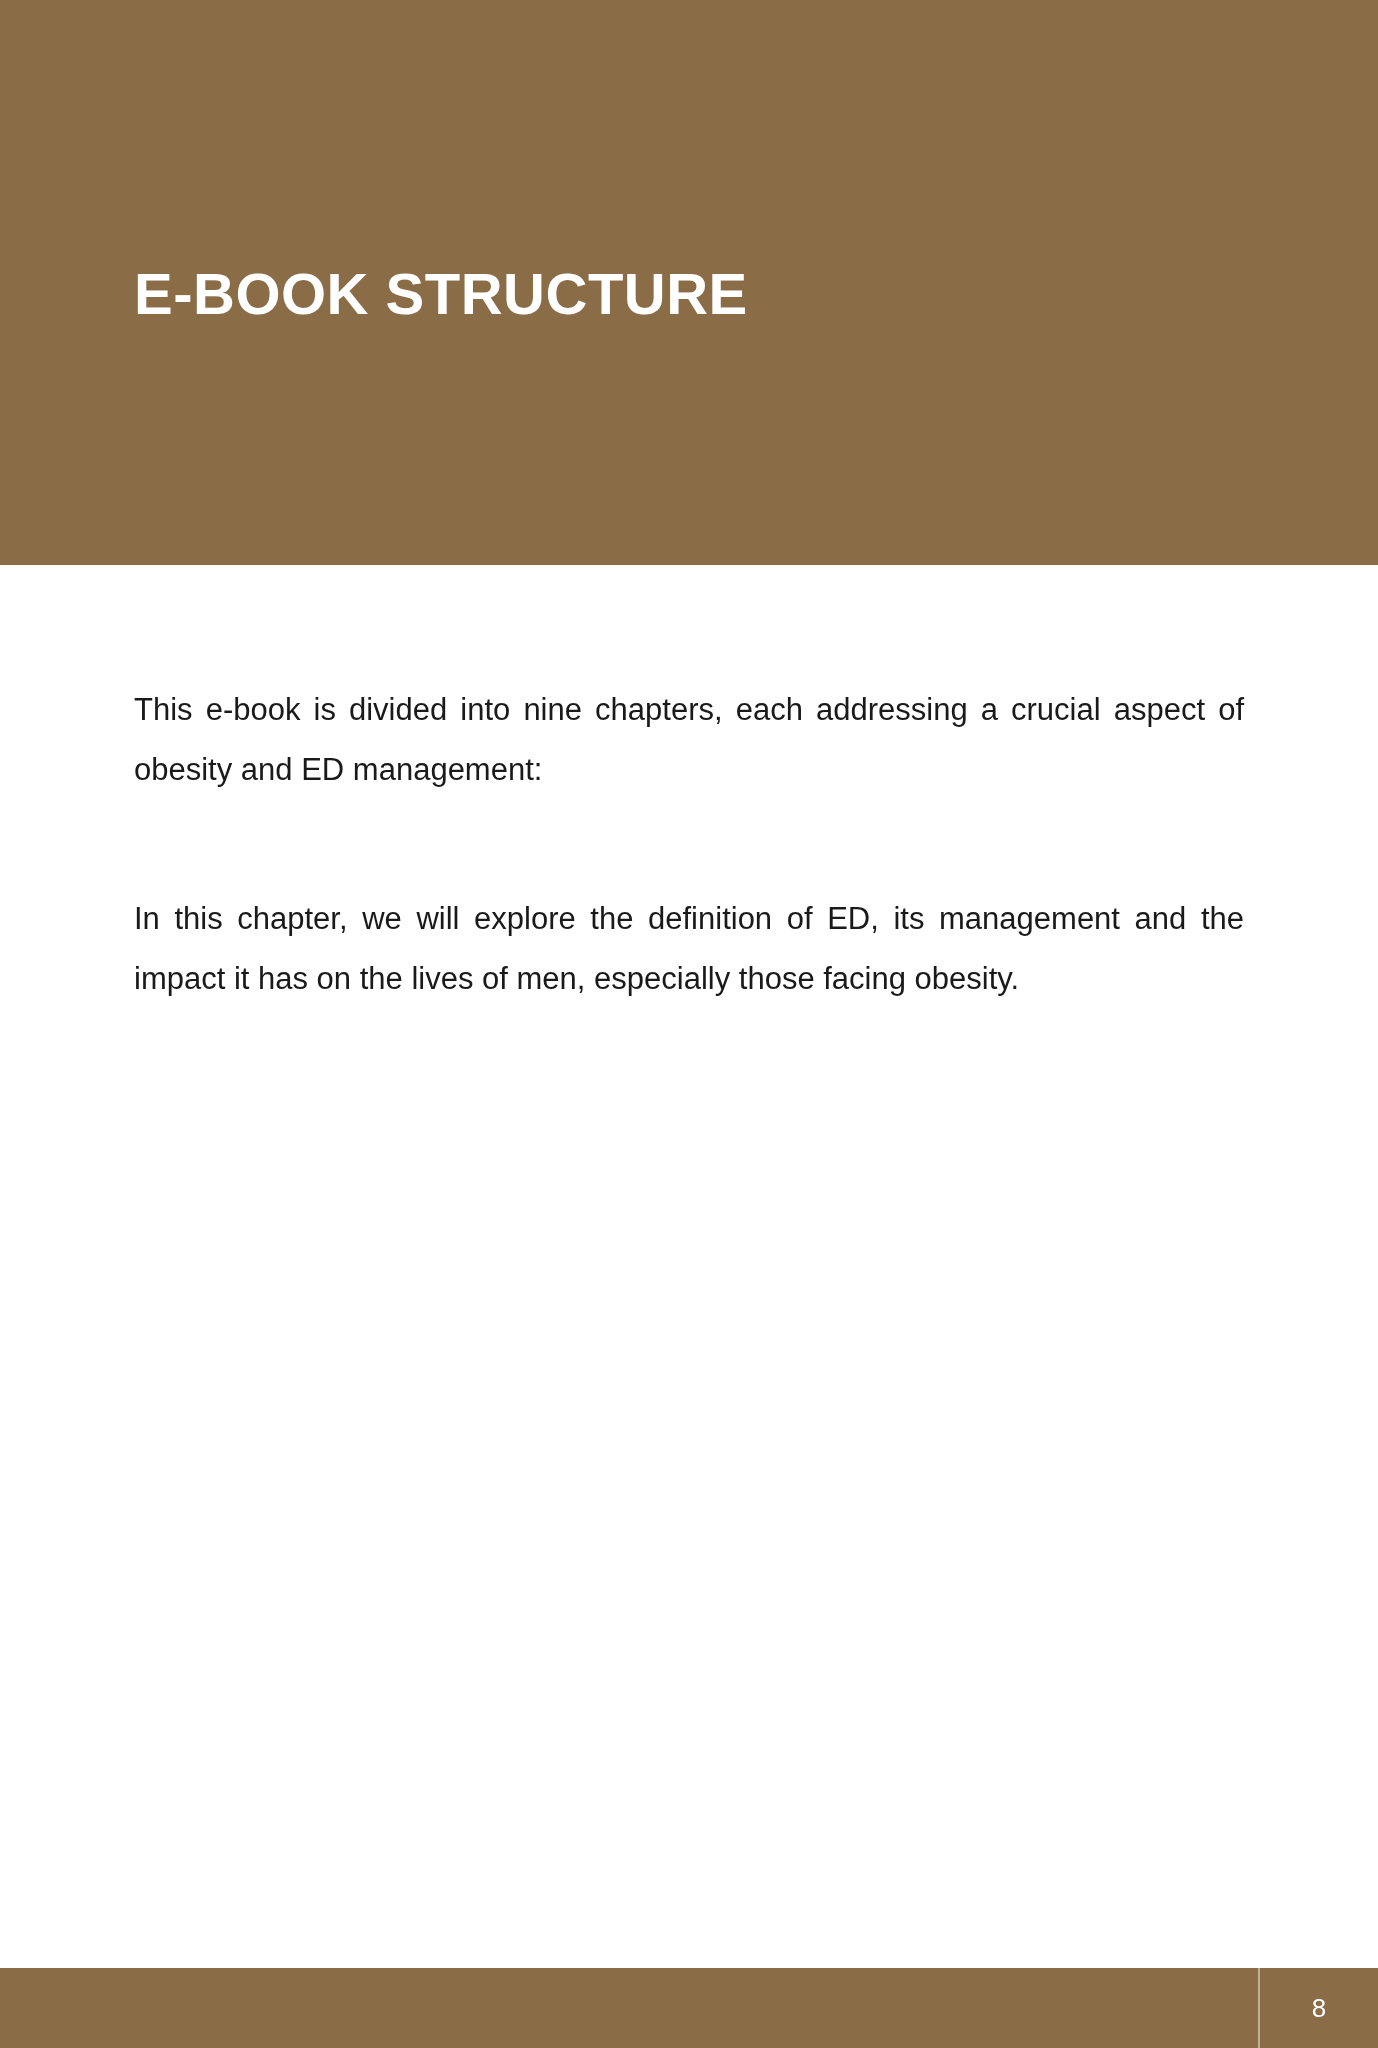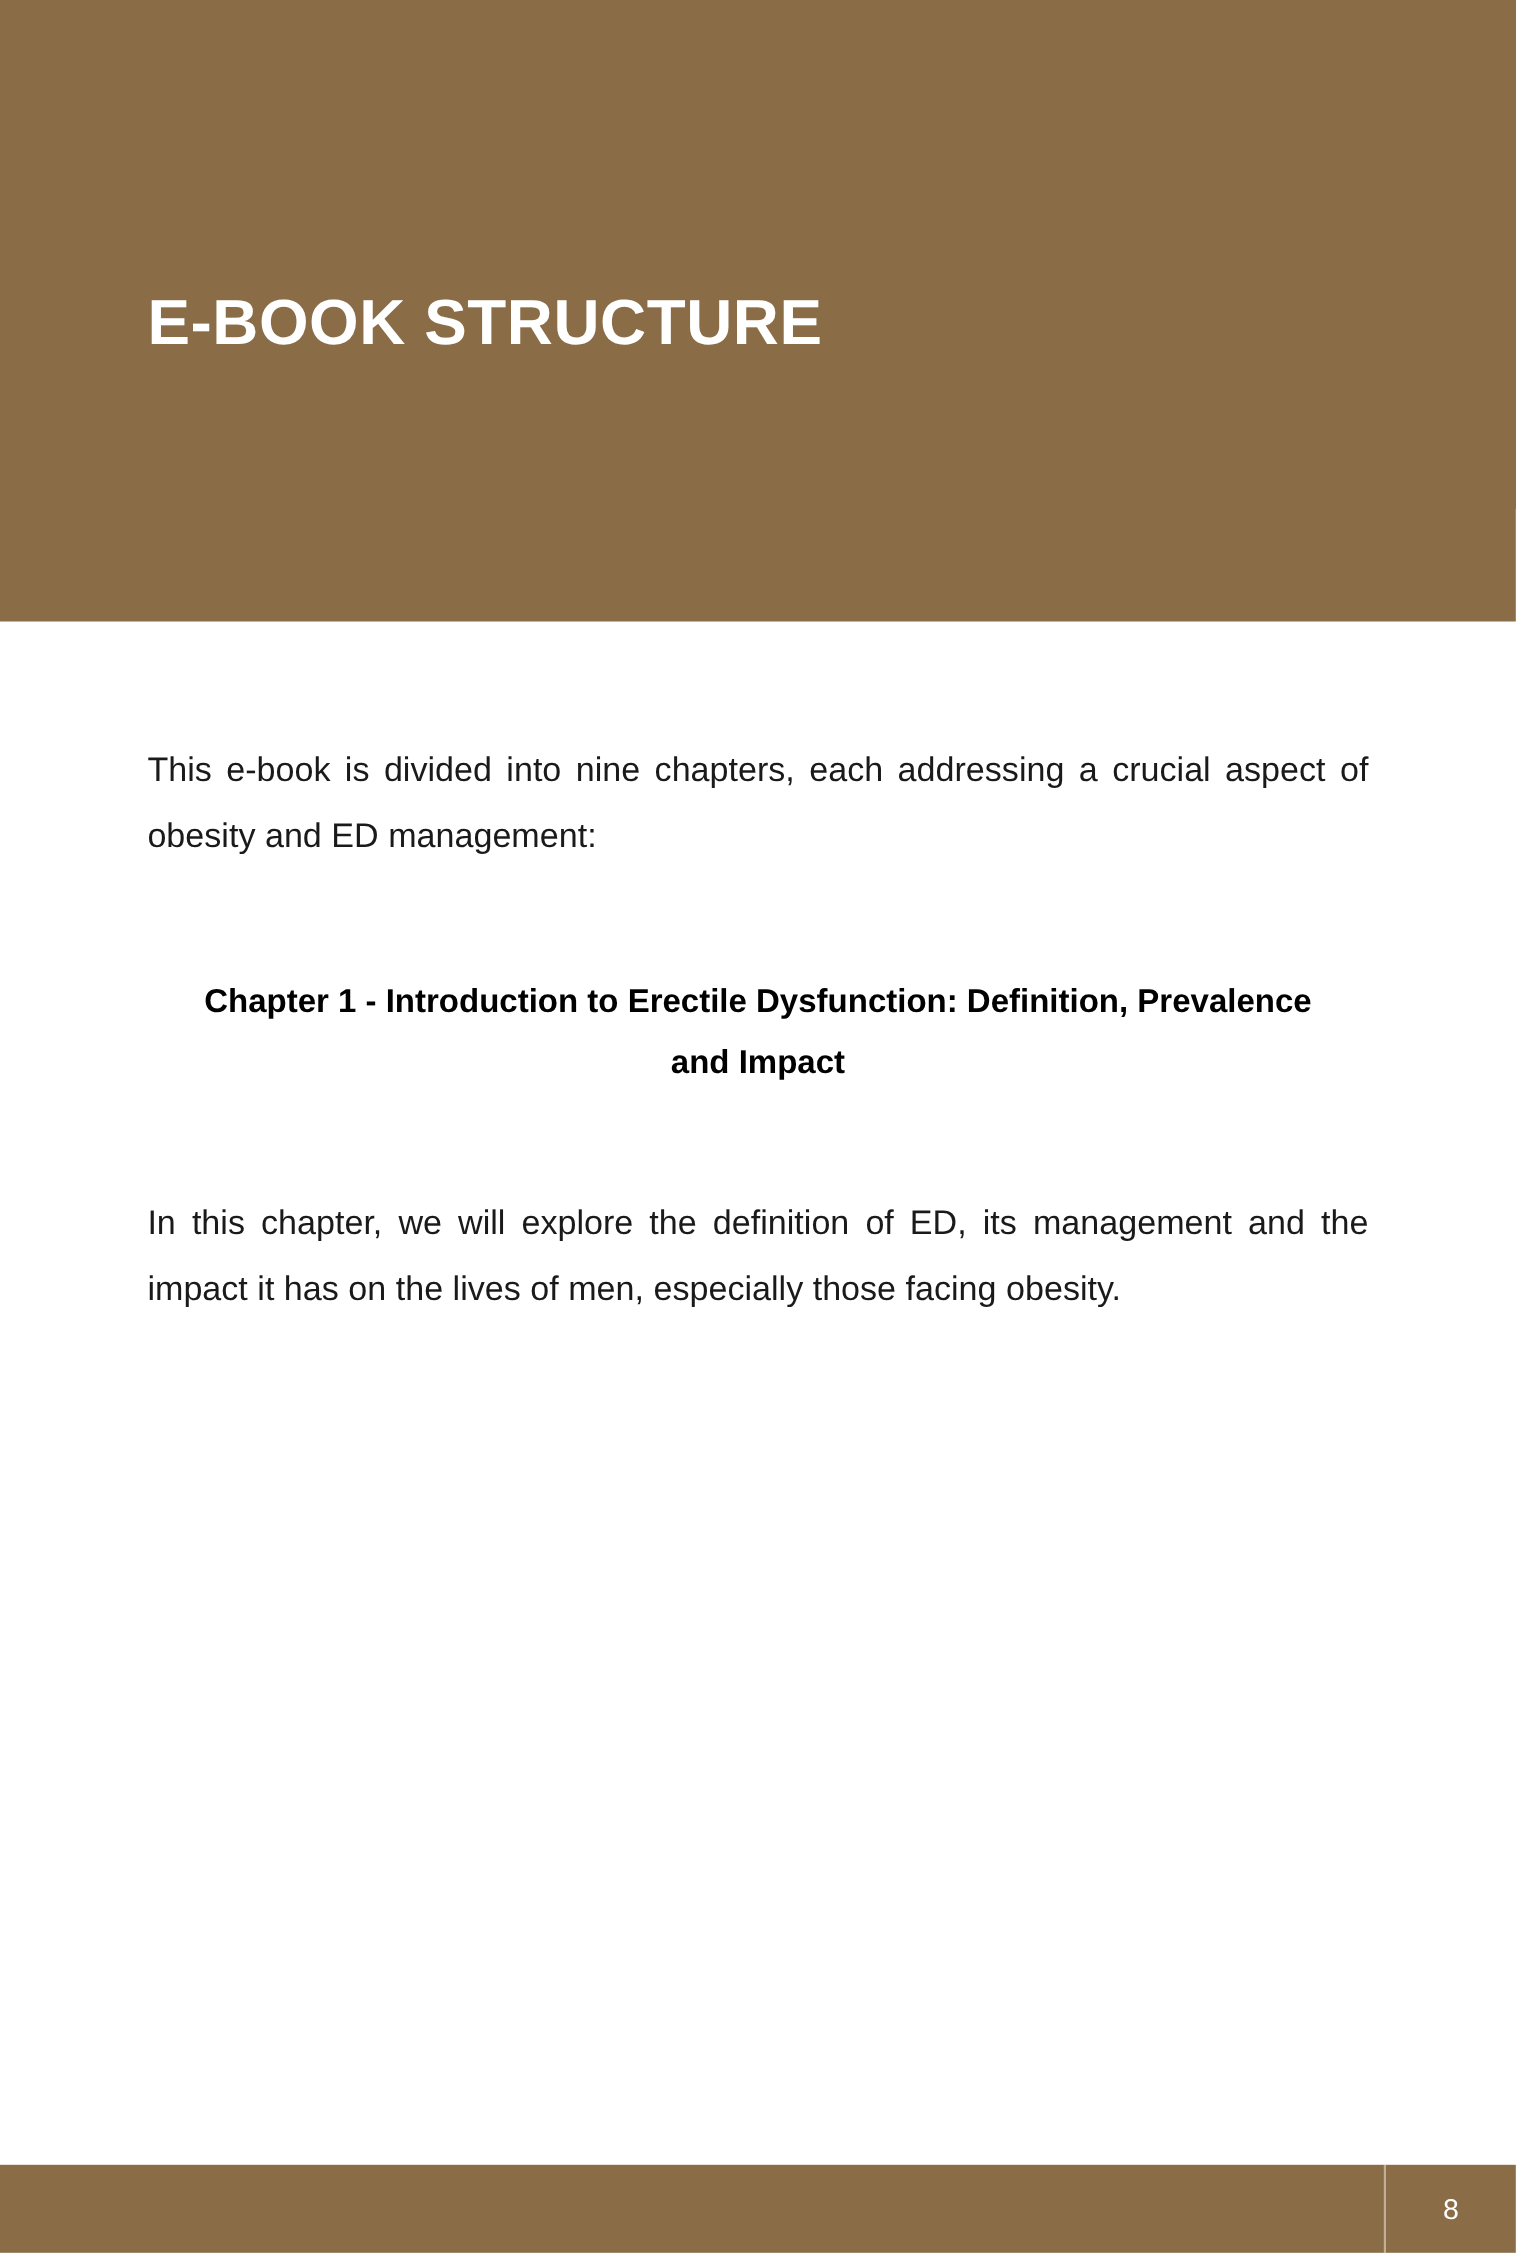--- a/index.html
+++ b/index.html
@@ -39,21 +39,21 @@
     color: #ffffff;
     font-size: 58px;
     font-weight: bold;
     letter-spacing: 0.5px;
     line-height: 1.1;
     white-space: nowrap;
   }
   
   .content {
     flex: 1 1 auto;
-    padding: 0 134px;
+    padding: 10px 134px;
     box-sizing: border-box;
     position: relative;
   }
   .para {
     color: #1a1a1a;
     font-size: 31px;
     line-height: 1.95;
     text-align: justify;
     text-justify: inter-word;
   }
@@ -105,21 +105,20 @@
 <div class="page">
 
   <div class="header-band">
     <div class="header-title">E-BOOK STRUCTURE</div>
   </div>
 
   <div class="content">
 
     <p class="para intro">This e-book is divided into nine chapters, each addressing a crucial aspect of obesity and ED management:</p>
 
-    <p class="chapter-heading">Chapter 1 - Introduction to Erectile Dysfunction: Definition, Prevalence and Impact</p>
 
     <p class="para body2">In this chapter, we will explore the definition of ED, its management and the impact it has on the lives of men, especially those facing obesity.</p>
 
   </div>
 
   <div class="footer-band">
     <div class="footer-divider"></div>
     <div class="page-number">8</div>
   </div>
 

